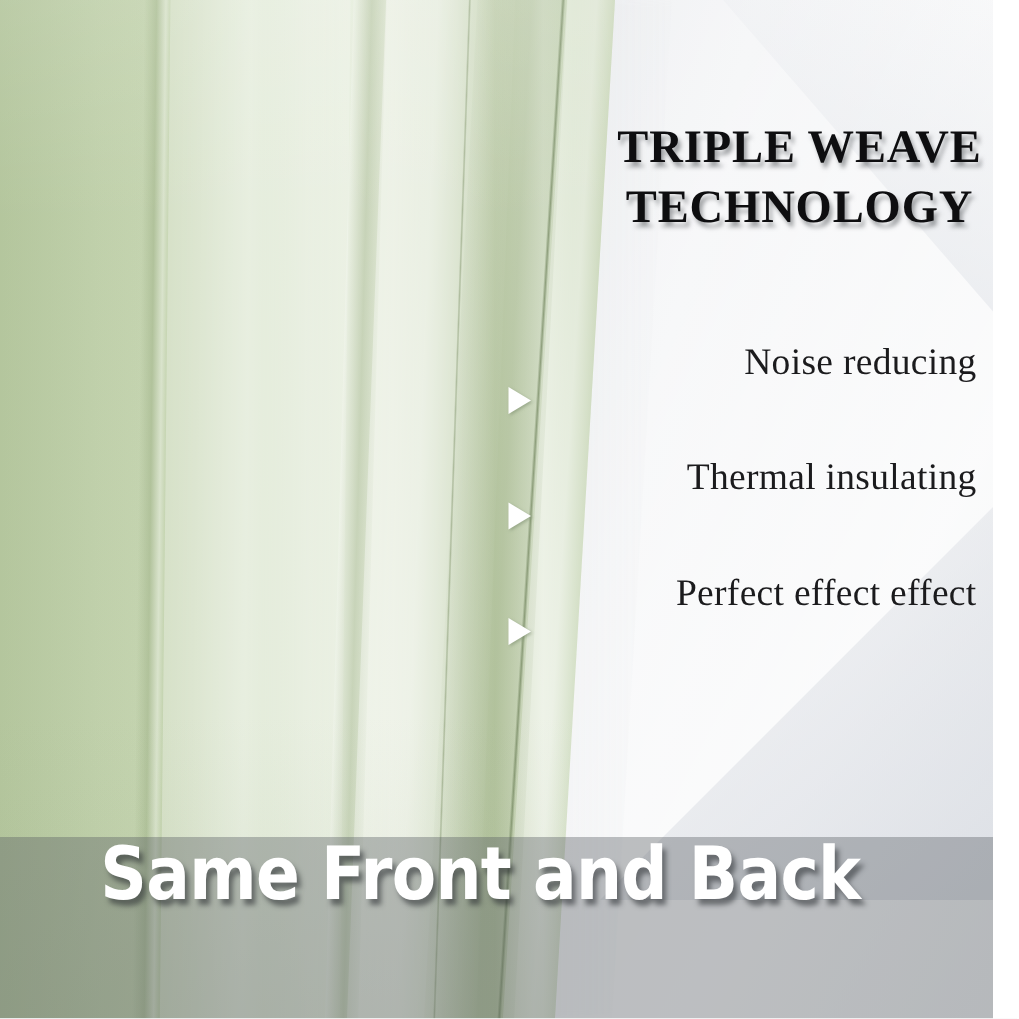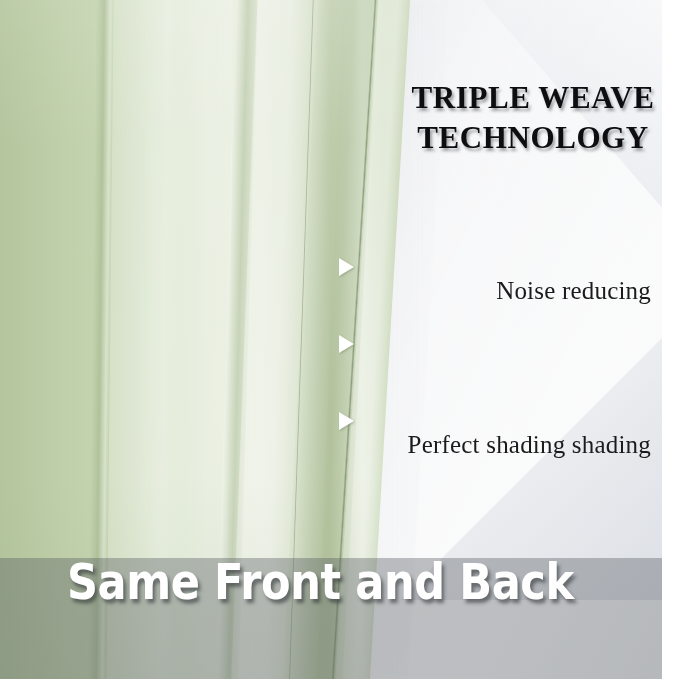--- a/index.html
+++ b/index.html
@@ -172,21 +172,21 @@
   .features {
     position: absolute;
     left: 330px;
     top: 228px;
     width: 330px;
   }
   .feature-row {
     position: relative;
     height: 77px;
     display: flex;
-    align-items: flex-end;
+    align-items: flex-start;
   }
   .bullet-icon {
     position: absolute;
     left: 9px;
     top: 50%;
     transform: translateY(-50%);
     width: 0; height: 0;
     border-top: 9px solid transparent;
     border-bottom: 9px solid transparent;
     border-left: 15px solid #ffffff;
@@ -262,25 +262,26 @@
 
   <div class="features">
 
     <div class="feature-row">
       <span class="bullet-icon"></span>
       <span class="feature-label">Noise reducing</span>
     </div>
 
     <div class="feature-row">
       <span class="bullet-icon"></span>
+      <span class="feature-label">Thermal insulating</span>
     </div>
 
     <div class="feature-row">
       <span class="bullet-icon"></span>
-      <span class="feature-label">Perfect shading shading</span>
+      <span class="feature-label">Perfect effect effect</span>
     </div>
 
   </div>
 
   <div class="banner">
     <span class="banner-text">Same Front and Back</span>
   </div>
 
 </div>
 

